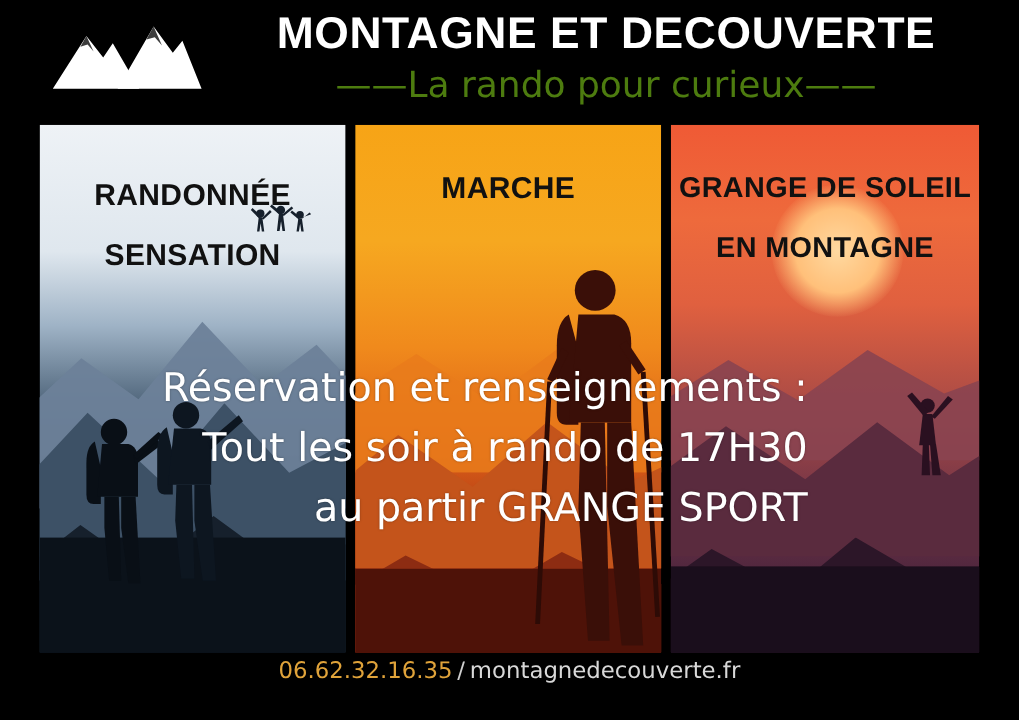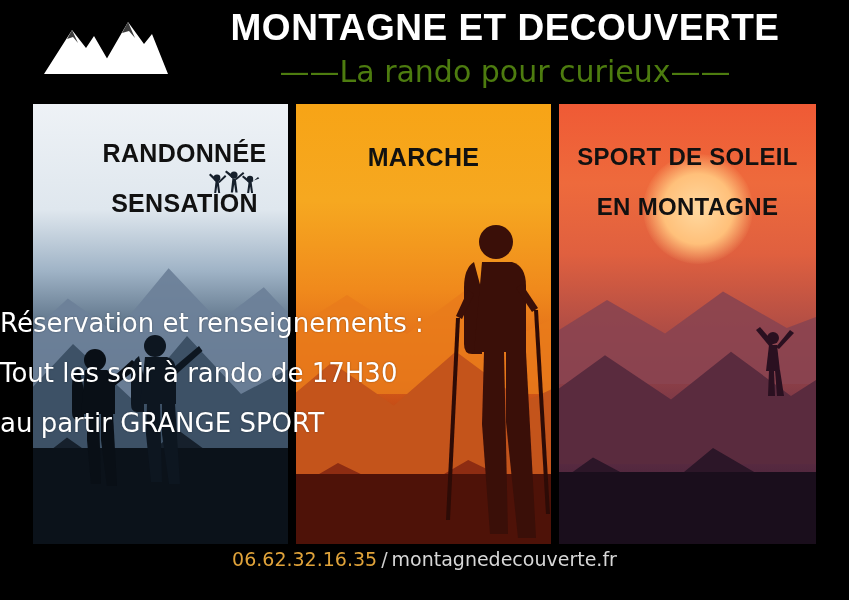--- a/index.html
+++ b/index.html
@@ -166,37 +166,37 @@
     width: 100%;
     text-align: center;
     color: #111111;
     font-size: 25px;
     font-weight: bold;
     line-height: 30px;
     letter-spacing: 0.3px;
   }
   .panel-title .l1 { display: block; }
   .panel-title .l2 { display: block; margin-top: 20px; }
-  #panel-0 .panel-title { top: 34px; padding-left: 24px; }
+  #panel-0 .panel-title { top: 44px; }
   #panel-1 .panel-title { top: 38px; }
   #panel-2 .panel-title { top: 38px; }
   #panel-2 .panel-title { font-size: 24px; }
 
   
   .fig { position: absolute; }
 
   
   #main-text {
     position: absolute;
     left: 0;
     top: 298px;
     width: 673px;
-    text-align: left;
+    text-align: right;
     color: #ffffff;
-    font-size: 26px;
+    font-size: 33px;
     font-family: "DejaVu Sans", sans-serif;
     line-height: 50px;
     text-shadow: 0 0 2px rgba(0,0,0,.35);
   }
   #main-text .line { display: block; }
 
   
   #footer {
     position: absolute;
     left: 0;
@@ -326,21 +326,21 @@
           <circle cx="26" cy="12" r="6"></circle>
           <path d="M22 19 h8 l3 26 -14 0z"></path>
           <path d="M22 44 h5 l1 26 -7 0z"></path>
           <path d="M28 44 h5 l4 26 -7 0z"></path>
           <path d="M23 21 L9 4 l4 -3 14 16z"></path>
           <path d="M29 21 L43 4 l4 3 -15 16z"></path>
         </g>
       </svg>
 
       <div class="panel-title">
-        <span class="l1">SPORT DE SOLEIL</span>
+        <span class="l1">GRANGE DE SOLEIL</span>
         <span class="l2">EN MONTAGNE</span>
       </div>
     </div>
   </div>
 
   <div id="main-text">
     <span class="line">Réservation et renseignements :</span>
     <span class="line">Tout les soir à rando de 17H30</span>
     <span class="line">au partir GRANGE SPORT</span>
   </div>

